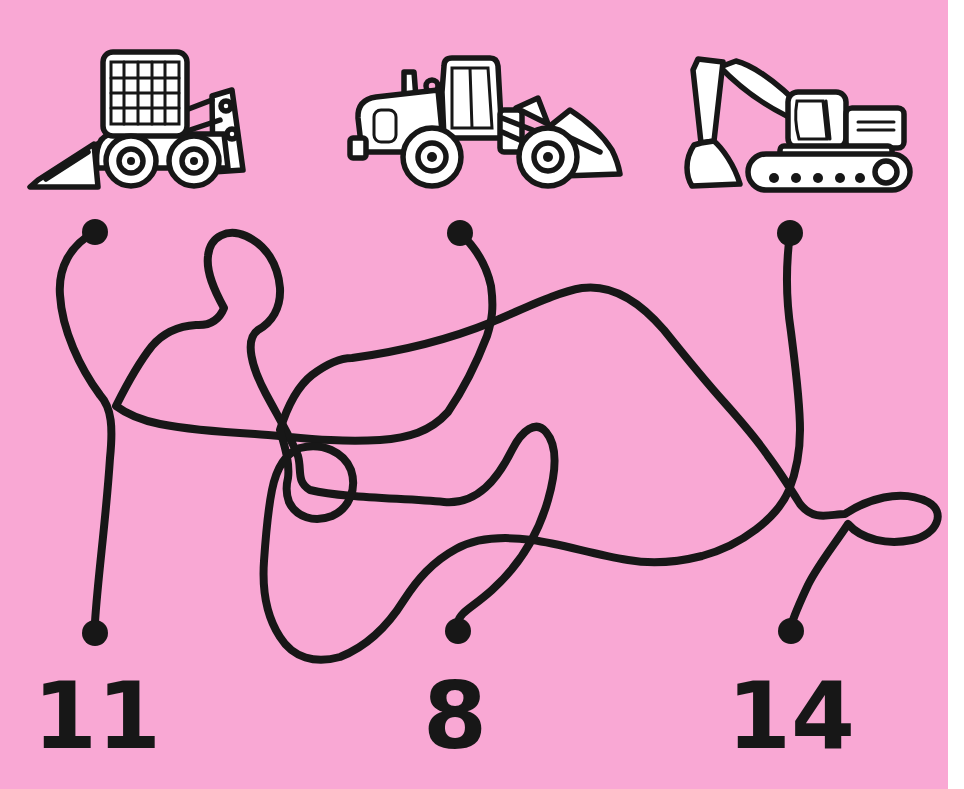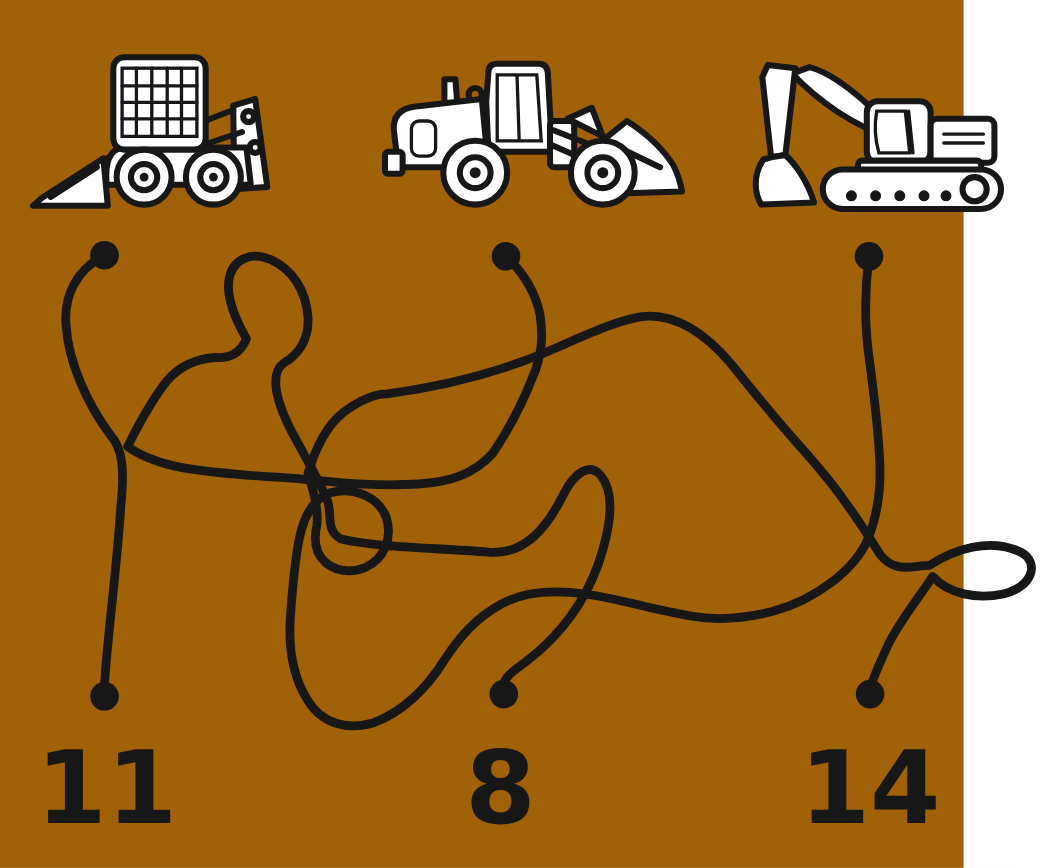--- a/index.html
+++ b/index.html
@@ -6,23 +6,23 @@
     margin: 0;
     padding: 0;
     background: #ffffff;
     width: 964px;
     height: 789px;
     overflow: hidden;
     font-family: "DejaVu Sans", sans-serif;
   }
   .sheet {
     position: relative;
-    width: 876px;
+    width: 948px;
     height: 789px;
-    background: #a16207;
+    background: #f9a8d4;
   }
   svg { display: block; }
   .vehicle-part {
     fill: #ffffff;
     stroke: #171717;
     stroke-width: 5.5;
     stroke-linecap: round;
     stroke-linejoin: round;
   }
   .vehicle-line {

